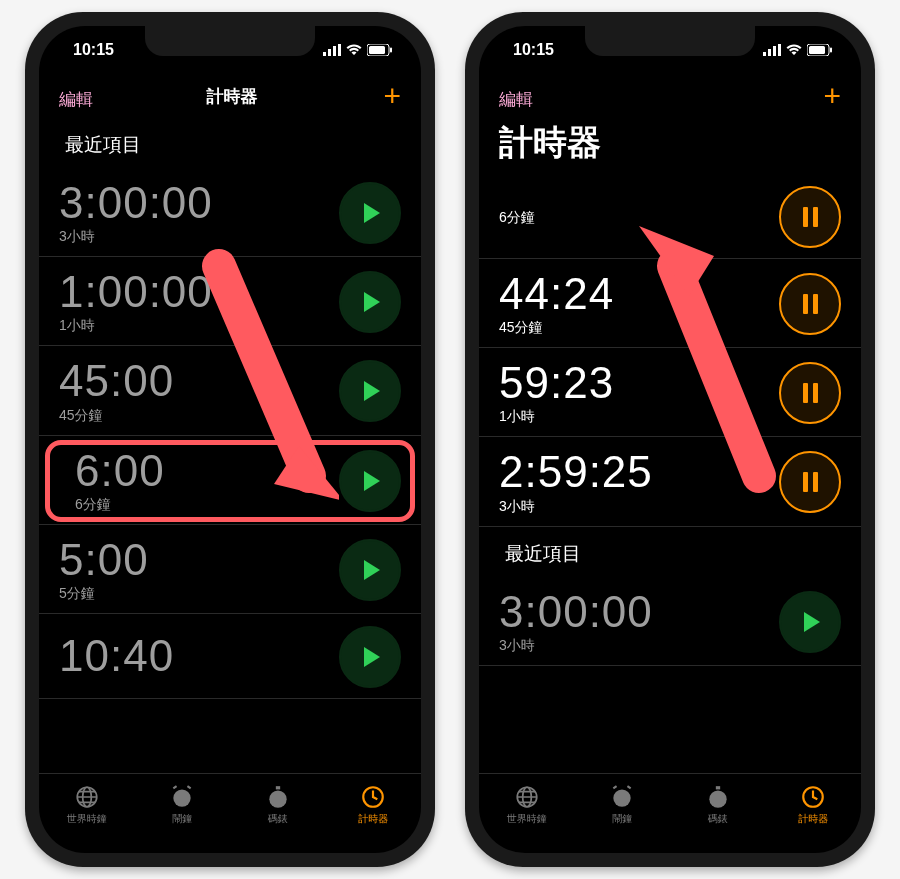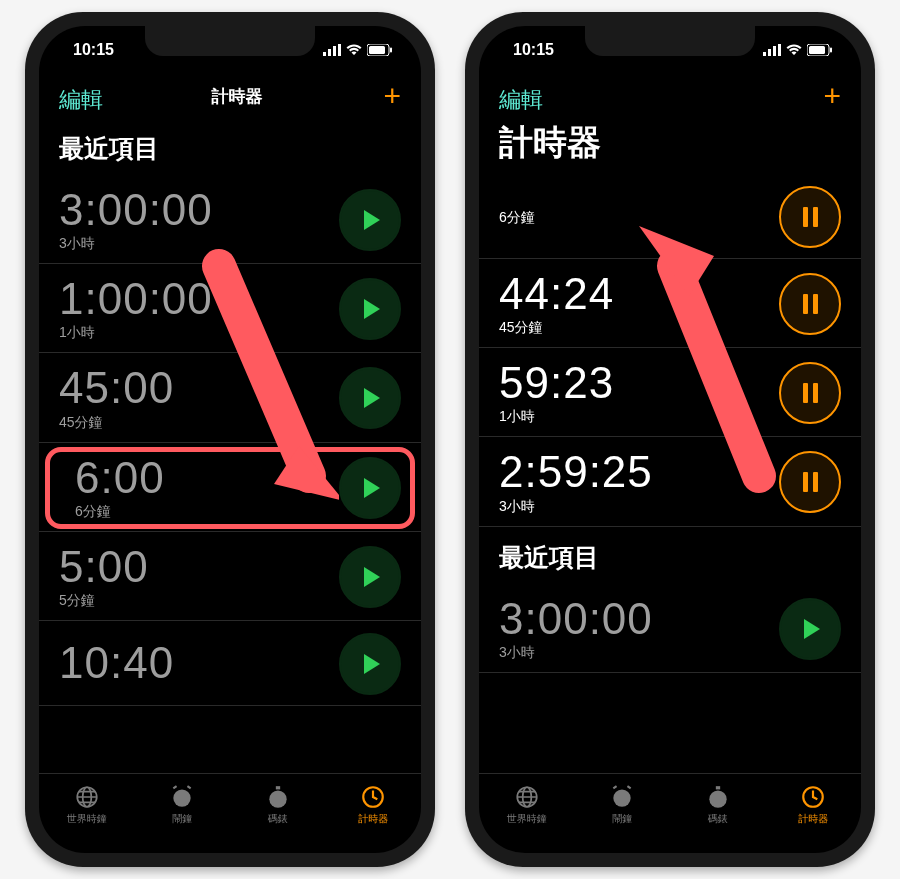--- a/index.html
+++ b/index.html
@@ -36,30 +36,31 @@
   .status-bar {
     height: 48px; display: flex; align-items: center; justify-content: space-between;
     padding: 0 28px 0 34px; color: #fff; font-size: 16px; font-weight: 600;
   }
   .status-icons { display: flex; align-items: center; gap: 5px; }
   .status-icons svg { display: block; }
   .nav-bar {
     display: flex; align-items: center; justify-content: space-between;
     padding: 6px 20px; height: 44px;
   }
-  .nav-left { color: #5eead4; font-size: 22px; margin-top: 7px; }
+  .nav-left { color: #f9a8d4; font-size: 17px; margin-top: 7px; }
   .nav-title-small { color: #fff; font-size: 17px; font-weight: 600; flex: 1; text-align: center; }
   .nav-right { color: #ff9500; font-size: 30px; font-weight: 300; width: 30px; text-align: right; }
   .large-title {
     color: #fff; font-size: 34px; font-weight: 700;
     padding: 2px 20px 8px;
   }
   .section-header {
-    color: #fff; font-size: 25px; font-weight: 700;
+    color: #fff; font-size: 19px; font-weight: 400;
     padding: 14px 20px 10px;
+    margin-left: 6px;
   }
   .list { flex: 1; overflow: hidden; }
   .row {
     display: flex; align-items: center; justify-content: space-between;
     padding: 12px 20px 10px;
     border-bottom: 0.5px solid #2a2a2a;
     position: relative;
   }
   .row-text { display: flex; flex-direction: column; }
   .row-time { color: #9e9e9e; font-size: 44px; font-weight: 300; line-height: 1.05; letter-spacing: 1px; }

